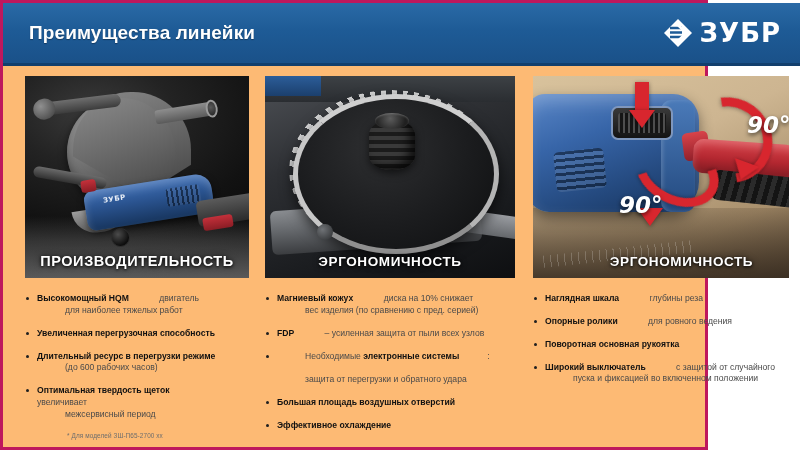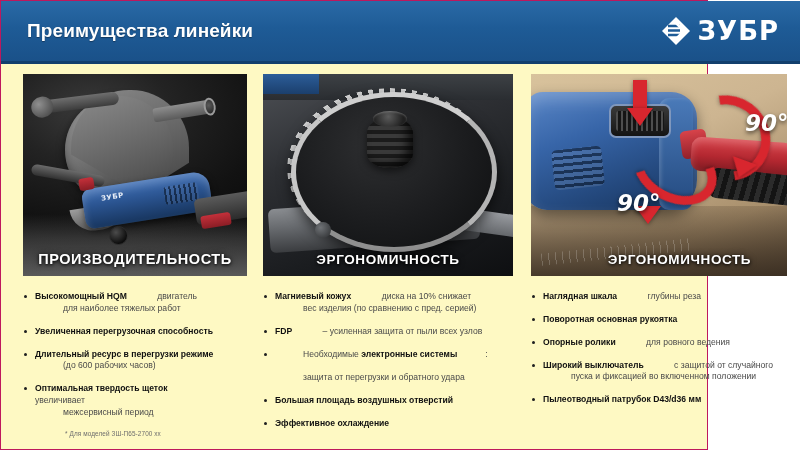--- a/index.html
+++ b/index.html
@@ -14,23 +14,23 @@
     font-family: "Liberation Sans", "DejaVu Sans", sans-serif;
     color: #1a1a1a;
     position: relative;
   }
 
   
   .page {
     position: relative;
     width: 708px;
     height: 450px;
-    background: #fef9c3;
+    background: #fdba74;
     box-sizing: border-box;
-    border: 1px solid #be185d;
+    border: 3px solid #be185d;
   }
 
   
   .header {
     position: absolute;
     left: 0; top: 0;
     width: 800px;
     height: 63px;
     background: linear-gradient(180deg, #2a6aa6 0%, #1e5b96 45%, #1a5189 100%);
     border-bottom: 3px solid #123f6d;
@@ -579,32 +579,29 @@
         <div class="p3-90b">90°</div>
 
         <div class="panel-caption">ЭРГОНОМИЧНОСТЬ</div>
       </div>
 
       <ul class="bullets">
         <li class="bullet">
           <b>Наглядная шкала</b><span class="muted"> глубины реза</span>
         </li>
         <li class="bullet">
+          <b>Опорные ролики</b><span class="muted"> для ровного ведения</span>
+        </li>
+        <li class="bullet">
           <b>Поворотная основная рукоятка</b>
-        </li>
-        <li class="bullet">
-          <b>Опорные ролики</b><span class="muted"> для ровного ведения</span>
         </li>
         <li class="bullet">
           <b>Широкий выключатель</b><span class="muted"> с защитой от случайного</span><br>
           <span class="muted">пуска и фиксацией во включенном положении</span>
         </li>
-        <li class="bullet">
-          <b>Пылеотводный патрубок D43/d36 мм</b>
-        </li>
       </ul>
     </div>
 
   </div>
 
   <div class="footnote">* Для моделей ЗШ-П65-2700 хх</div>
 
 </div>
 
 </body></html>

